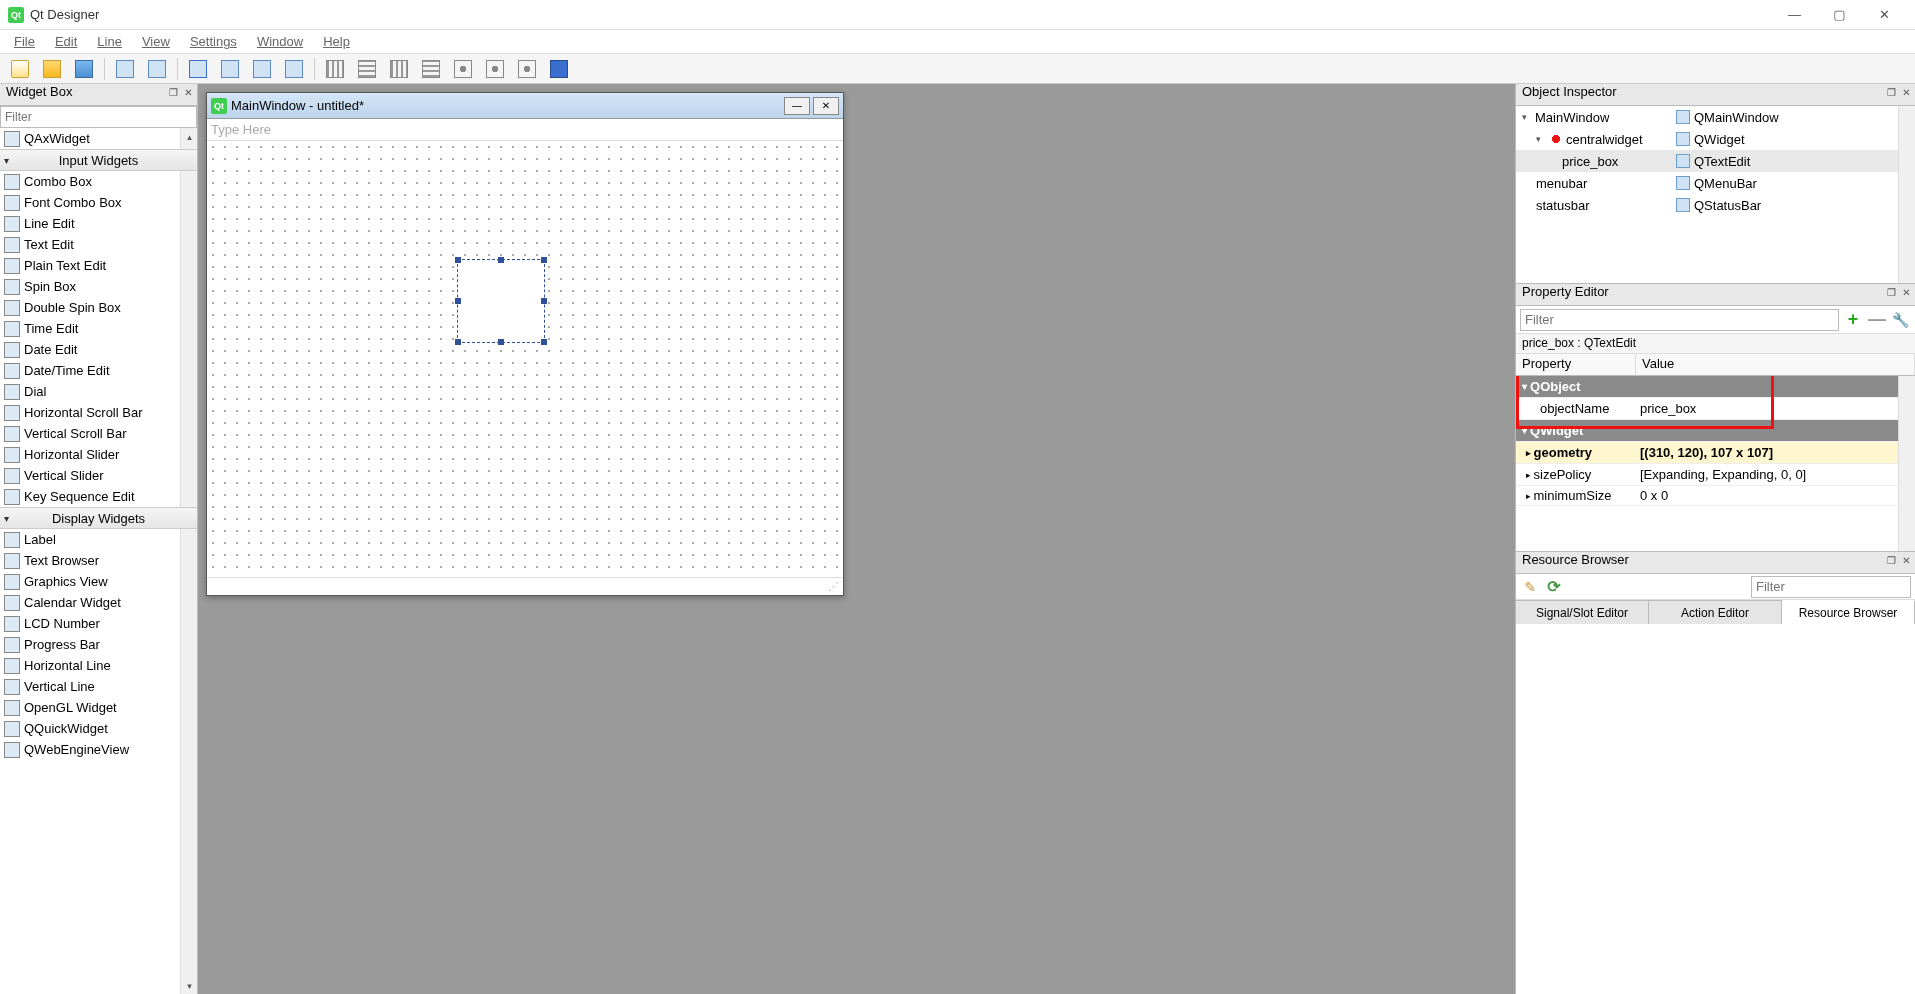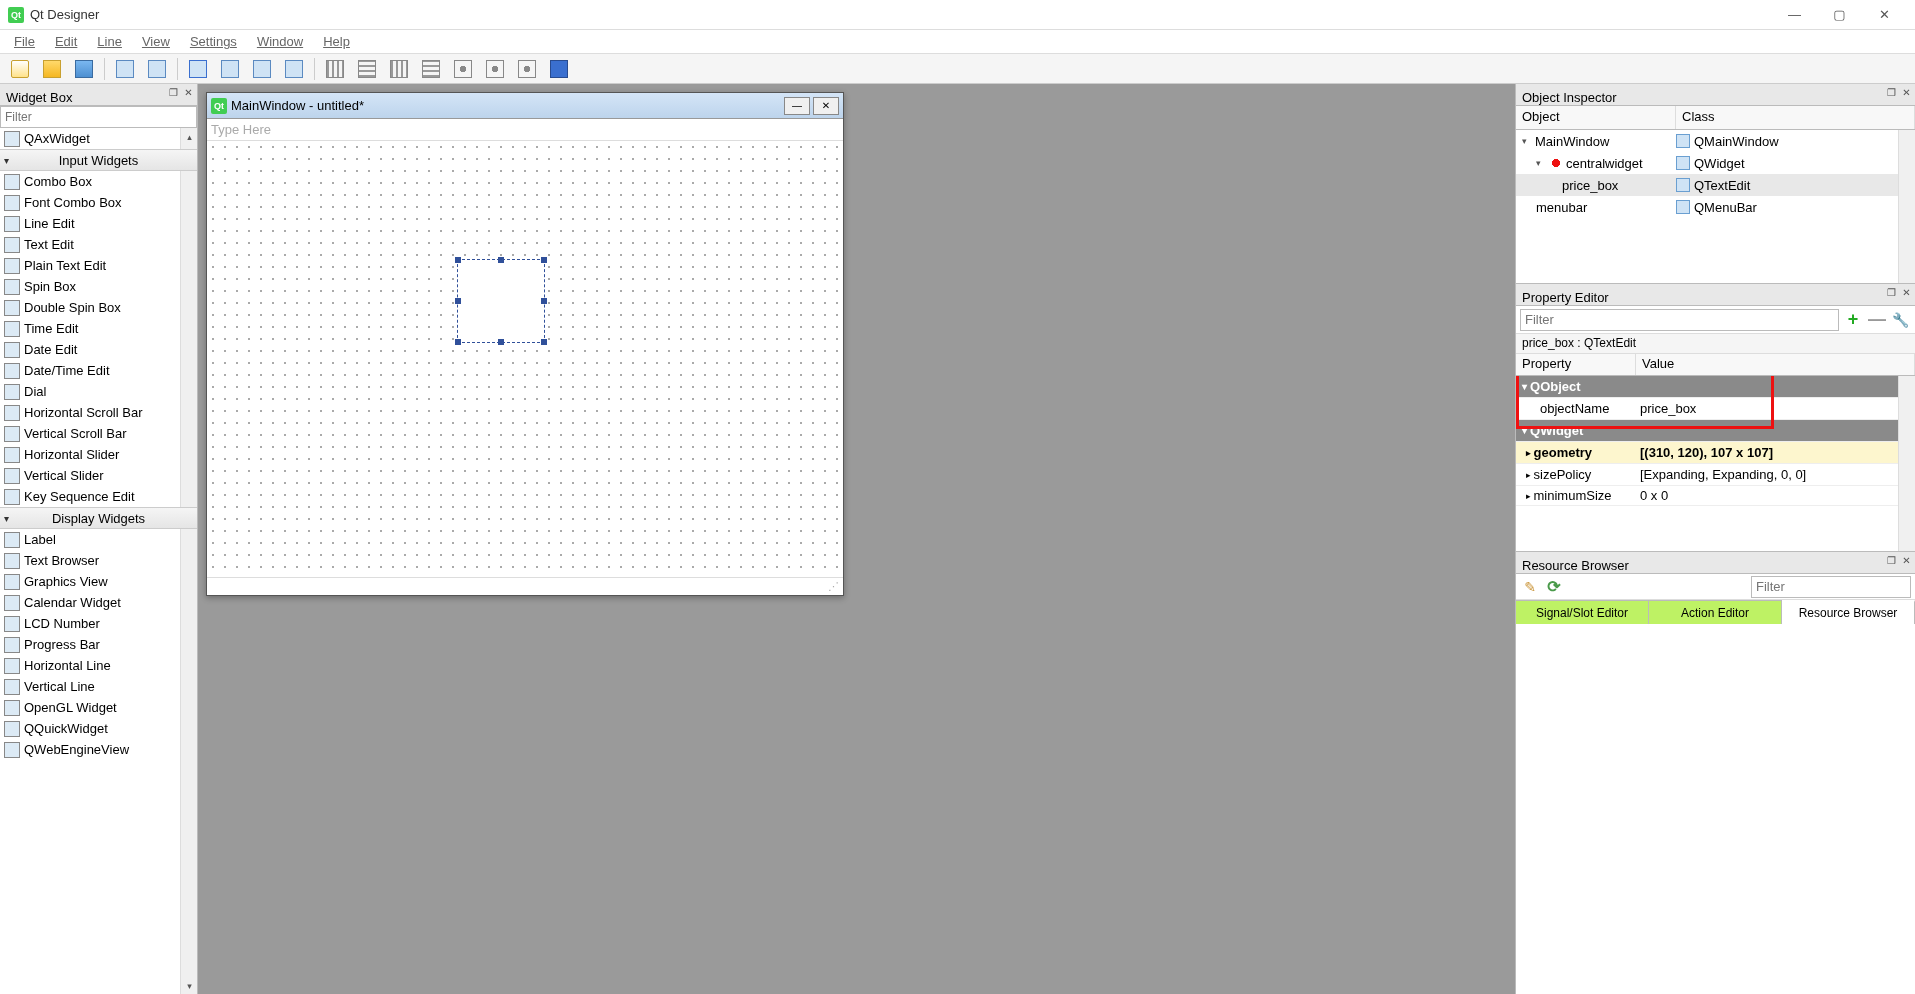--- a/index.html
+++ b/index.html
@@ -20,21 +20,21 @@
 .toolbar { height: 30px; display: flex; align-items: center; padding: 2px 4px; background: #f5f5f5; border-bottom: 1px solid #ccc; }
 .toolbar .btn { width: 30px; height: 26px; display: flex; align-items: center; justify-content: center; margin: 0 1px; }
 .toolbar .sep { width: 1px; height: 22px; background: #ccc; margin: 0 4px; }
 .tb-glyph { width: 18px; height: 18px; }
 
 
 .main { display: flex; height: calc(994px - 30px - 24px - 30px); }
 
 
 .dock-left { width: 198px; display: flex; flex-direction: column; border-right: 1px solid #bbb; background: #fff; }
-.dock-title { height: 22px; background: #e8e8e8; border-bottom: 1px solid #bbb; display: flex; align-items: flex-end; padding: 0 6px; position: relative; font-size: 13px; }
+.dock-title { height: 22px; background: #e8e8e8; border-bottom: 1px solid #bbb; display: flex; align-items: flex-start; padding: 0 6px; position: relative; font-size: 13px; }
 .dock-title .dock-ctrls { position: absolute; right: 2px; top: 2px; display: flex; gap: 2px; }
 .dock-title .dock-ctrls span { width: 13px; height: 13px; font-size: 10px; color: #555; display: flex; align-items: center; justify-content: center; cursor: pointer; }
 .filter-input { width: 100%; height: 22px; border: 1px solid #bbb; padding: 0 4px; font-size: 12px; }
 .widget-list { flex: 1; overflow-y: auto; overflow-x: hidden; border: 0; position: relative; }
 .widget-list .scrollbar { position: absolute; right: 0; top: 0; width: 17px; height: 100%; background: #f0f0f0; border-left: 1px solid #ddd; }
 .widget-list .sb-up, .widget-list .sb-down { width: 17px; height: 17px; display: flex; align-items: center; justify-content: center; font-size: 9px; color: #555; }
 .widget-list .sb-down { position: absolute; bottom: 0; }
 .widget-item { height: 21px; display: flex; align-items: center; padding-left: 4px; gap: 4px; }
 .widget-item .icon { width: 16px; height: 16px; flex: 0 0 16px; }
 .widget-cat { height: 22px; background: linear-gradient(#f5f5f5,#e5e5e5); border-top: 1px solid #ccc; border-bottom: 1px solid #ccc; display: flex; align-items: center; justify-content: center; position: relative; font-weight: 400; }
@@ -97,21 +97,21 @@
 .checkbox-glyph { width:14px; height:14px; border:1px solid #888; background:#fff; display:inline-flex; align-items:center; justify-content:center; font-size:10px; color:#333; }
 
 
 .res-br { flex:1; display:flex; flex-direction:column; }
 .res-toolbar { height: 26px; display:flex; align-items:center; padding:2px 4px; gap:4px; border-bottom:1px solid #ddd; }
 .res-filter { width: 160px; height:22px; border:1px solid #bbb; padding:0 4px; margin-left:auto; }
 .res-body { flex:1; display:flex; }
 .res-left { flex:1; border:1px solid #ccc; margin:4px; padding:4px; font-size:13px; }
 .res-right { flex:1; border:1px solid #ccc; margin:4px; }
 .tab-bar { height: 24px; display:flex; border-top:1px solid #bbb; }
-.tab-bar .tab { flex:1; display:flex; align-items:center; justify-content:center; font-size:12px; background:#bef264; border-right:1px solid #bbb; }
+.tab-bar .tab { flex:1; display:flex; align-items:center; justify-content:center; font-size:12px; background:#e5e5e5; border-right:1px solid #bbb; }
 .tab-bar .tab.active { background:#fff; border-top:2px solid #fff; margin-top:-1px; }
 
 
 .ic-file { background:linear-gradient(#fff,#ffe28a); border:1px solid #c8a030; border-radius:2px; }
 .ic-open { background:linear-gradient(#ffd96b,#f5b722); border:1px solid #c8a030; }
 .ic-save { background:linear-gradient(#7ab7f0,#4d8fd1); border:1px solid #3a6ba0; }
 .ic-grid { background:#cfe3f5; border:1px solid #5b8ac1; }
 .ic-cols { background:repeating-linear-gradient(90deg,#999 0,#999 2px,transparent 2px,transparent 5px); border:1px solid #888;}
 .ic-rows { background:repeating-linear-gradient(0deg,#999 0,#999 2px,transparent 2px,transparent 5px); border:1px solid #888;}
 .ic-dot { background:radial-gradient(#888 30%,transparent 30%); border:1px solid #888;}
@@ -371,24 +371,20 @@
   <div class="dock-right">
 
     <div class="obj-insp">
       <div class="dock-title">
         <span>Object Inspector</span>
         <div class="dock-ctrls">
           <span>❐</span>
           <span>✕</span>
         </div>
       </div>
-      <div class="oi-header">
-        <div class="col" style="width:160px;flex:0 0 160px;">Object</div>
-        <div class="col">Class</div>
-      </div>
       <div class="oi-body" id="oibody">
         <div class="oi-row">
             <div class="c1 indent-0">
               <span class="oi-exp">▾</span>
               <span>MainWindow</span>
             </div>
             <div class="c2">
               <span class="cls-icon" style="background: rgb(207, 227, 245); border: 1px solid rgb(106, 159, 209);"></span>
               <span>QMainWindow</span>
             </div>
@@ -413,20 +409,29 @@
               <span>QTextEdit</span>
             </div>
           </div>
           <div class="oi-row">
             <div class="c1 indent-1">
               <span>menubar</span>
             </div>
             <div class="c2">
               <span class="cls-icon" style="background: rgb(207, 227, 245); border: 1px solid rgb(106, 159, 209);"></span>
               <span>QMenuBar</span>
+            </div>
+          </div>
+          <div class="oi-row">
+            <div class="c1 indent-1">
+              <span>statusbar</span>
+            </div>
+            <div class="c2">
+              <span class="cls-icon" style="background: rgb(207, 227, 245); border: 1px solid rgb(106, 159, 209);"></span>
+              <span>QStatusBar</span>
             </div>
           </div>
           <div class="sb"></div>
       </div>
     </div>
 
     <div class="prop-ed" style="position:relative;">
       <div class="dock-title">
         <span>Property Editor</span>
         <div class="dock-ctrls">

